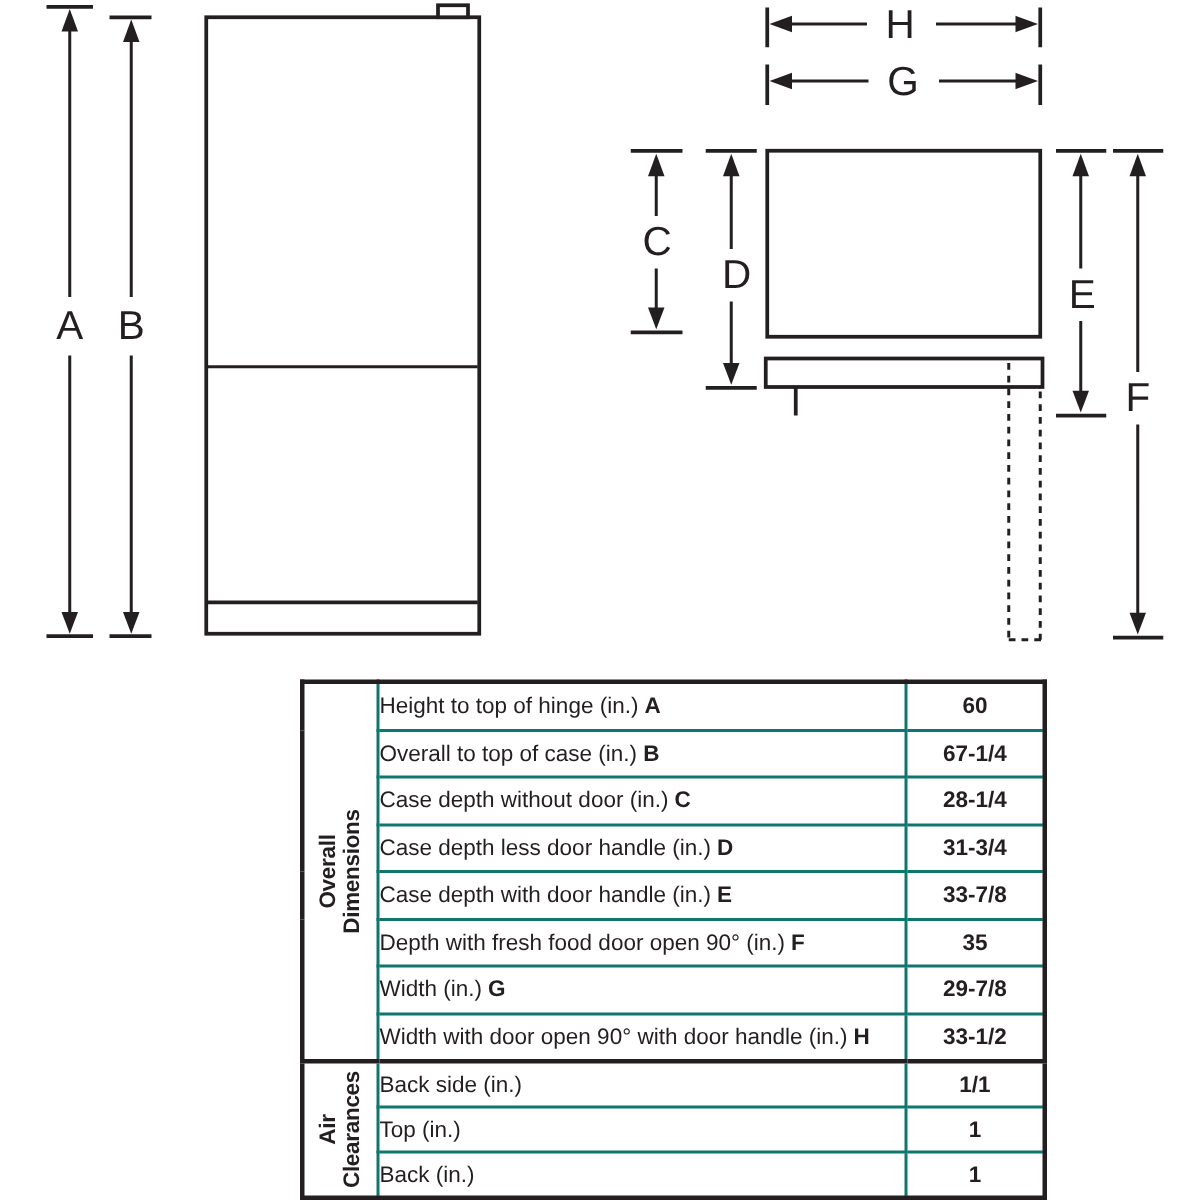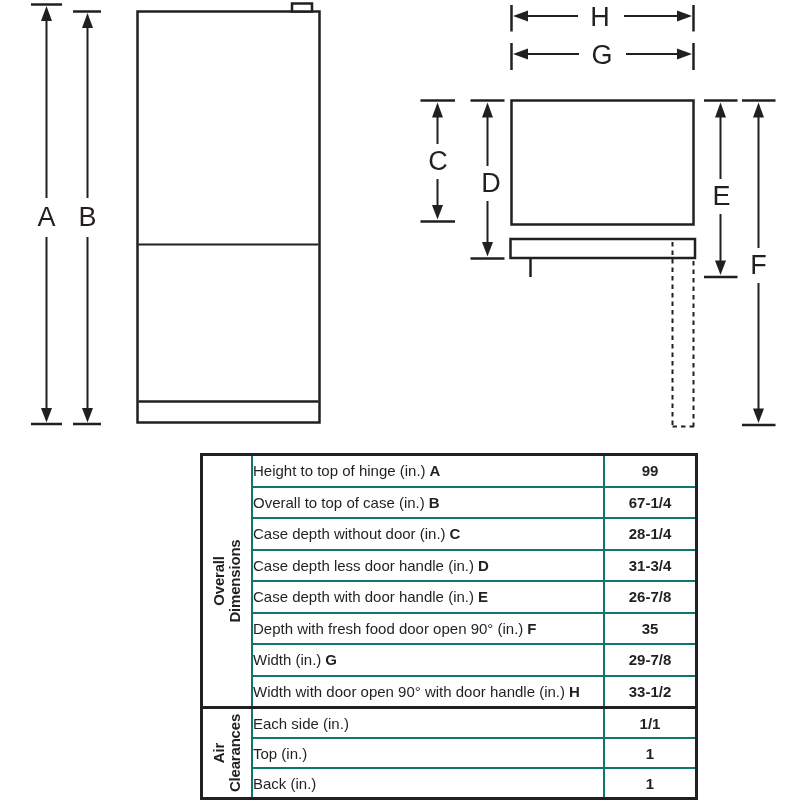--- a/index.html
+++ b/index.html
@@ -143,37 +143,37 @@
   <table class="spec-table">
     <tbody>
       <tr class="s1">
         <td class="group-cell" rowspan="8">
           <div class="group-rot">
             <span>Overall</span>
             <span>Dimensions</span>
           </div>
         </td>
         <td class="desc-cell"><span>Height to top of hinge (in.)</span><span class="row-key">A</span></td>
-        <td class="value-cell">99</td>
+        <td class="value-cell">60</td>
       </tr>
       <tr class="s1">
         <td class="desc-cell"><span>Overall to top of case (in.)</span><span class="row-key">B</span></td>
         <td class="value-cell">67-1/4</td>
       </tr>
       <tr class="s1">
         <td class="desc-cell"><span>Case depth without door (in.)</span><span class="row-key">C</span></td>
         <td class="value-cell">28-1/4</td>
       </tr>
       <tr class="s1">
         <td class="desc-cell"><span>Case depth less door handle (in.)</span><span class="row-key">D</span></td>
         <td class="value-cell">31-3/4</td>
       </tr>
       <tr class="s1">
         <td class="desc-cell"><span>Case depth with door handle (in.)</span><span class="row-key">E</span></td>
-        <td class="value-cell">26-7/8</td>
+        <td class="value-cell">33-7/8</td>
       </tr>
       <tr class="s1">
         <td class="desc-cell"><span>Depth with fresh food door open 90° (in.)</span><span class="row-key">F</span></td>
         <td class="value-cell">35</td>
       </tr>
       <tr class="s1">
         <td class="desc-cell"><span>Width (in.)</span><span class="row-key">G</span></td>
         <td class="value-cell">29-7/8</td>
       </tr>
       <tr class="s1">
@@ -181,21 +181,21 @@
         <td class="value-cell">33-1/2</td>
       </tr>
 
       <tr class="s2 section-start">
         <td class="group-cell" rowspan="3">
           <div class="group-rot">
             <span>Air</span>
             <span>Clearances</span>
           </div>
         </td>
-        <td class="desc-cell"><span>Each side (in.)</span></td>
+        <td class="desc-cell"><span>Back side (in.)</span></td>
         <td class="value-cell">1/1</td>
       </tr>
       <tr class="s2">
         <td class="desc-cell"><span>Top (in.)</span></td>
         <td class="value-cell">1</td>
       </tr>
       <tr class="s2">
         <td class="desc-cell"><span>Back (in.)</span></td>
         <td class="value-cell">1</td>
       </tr>

